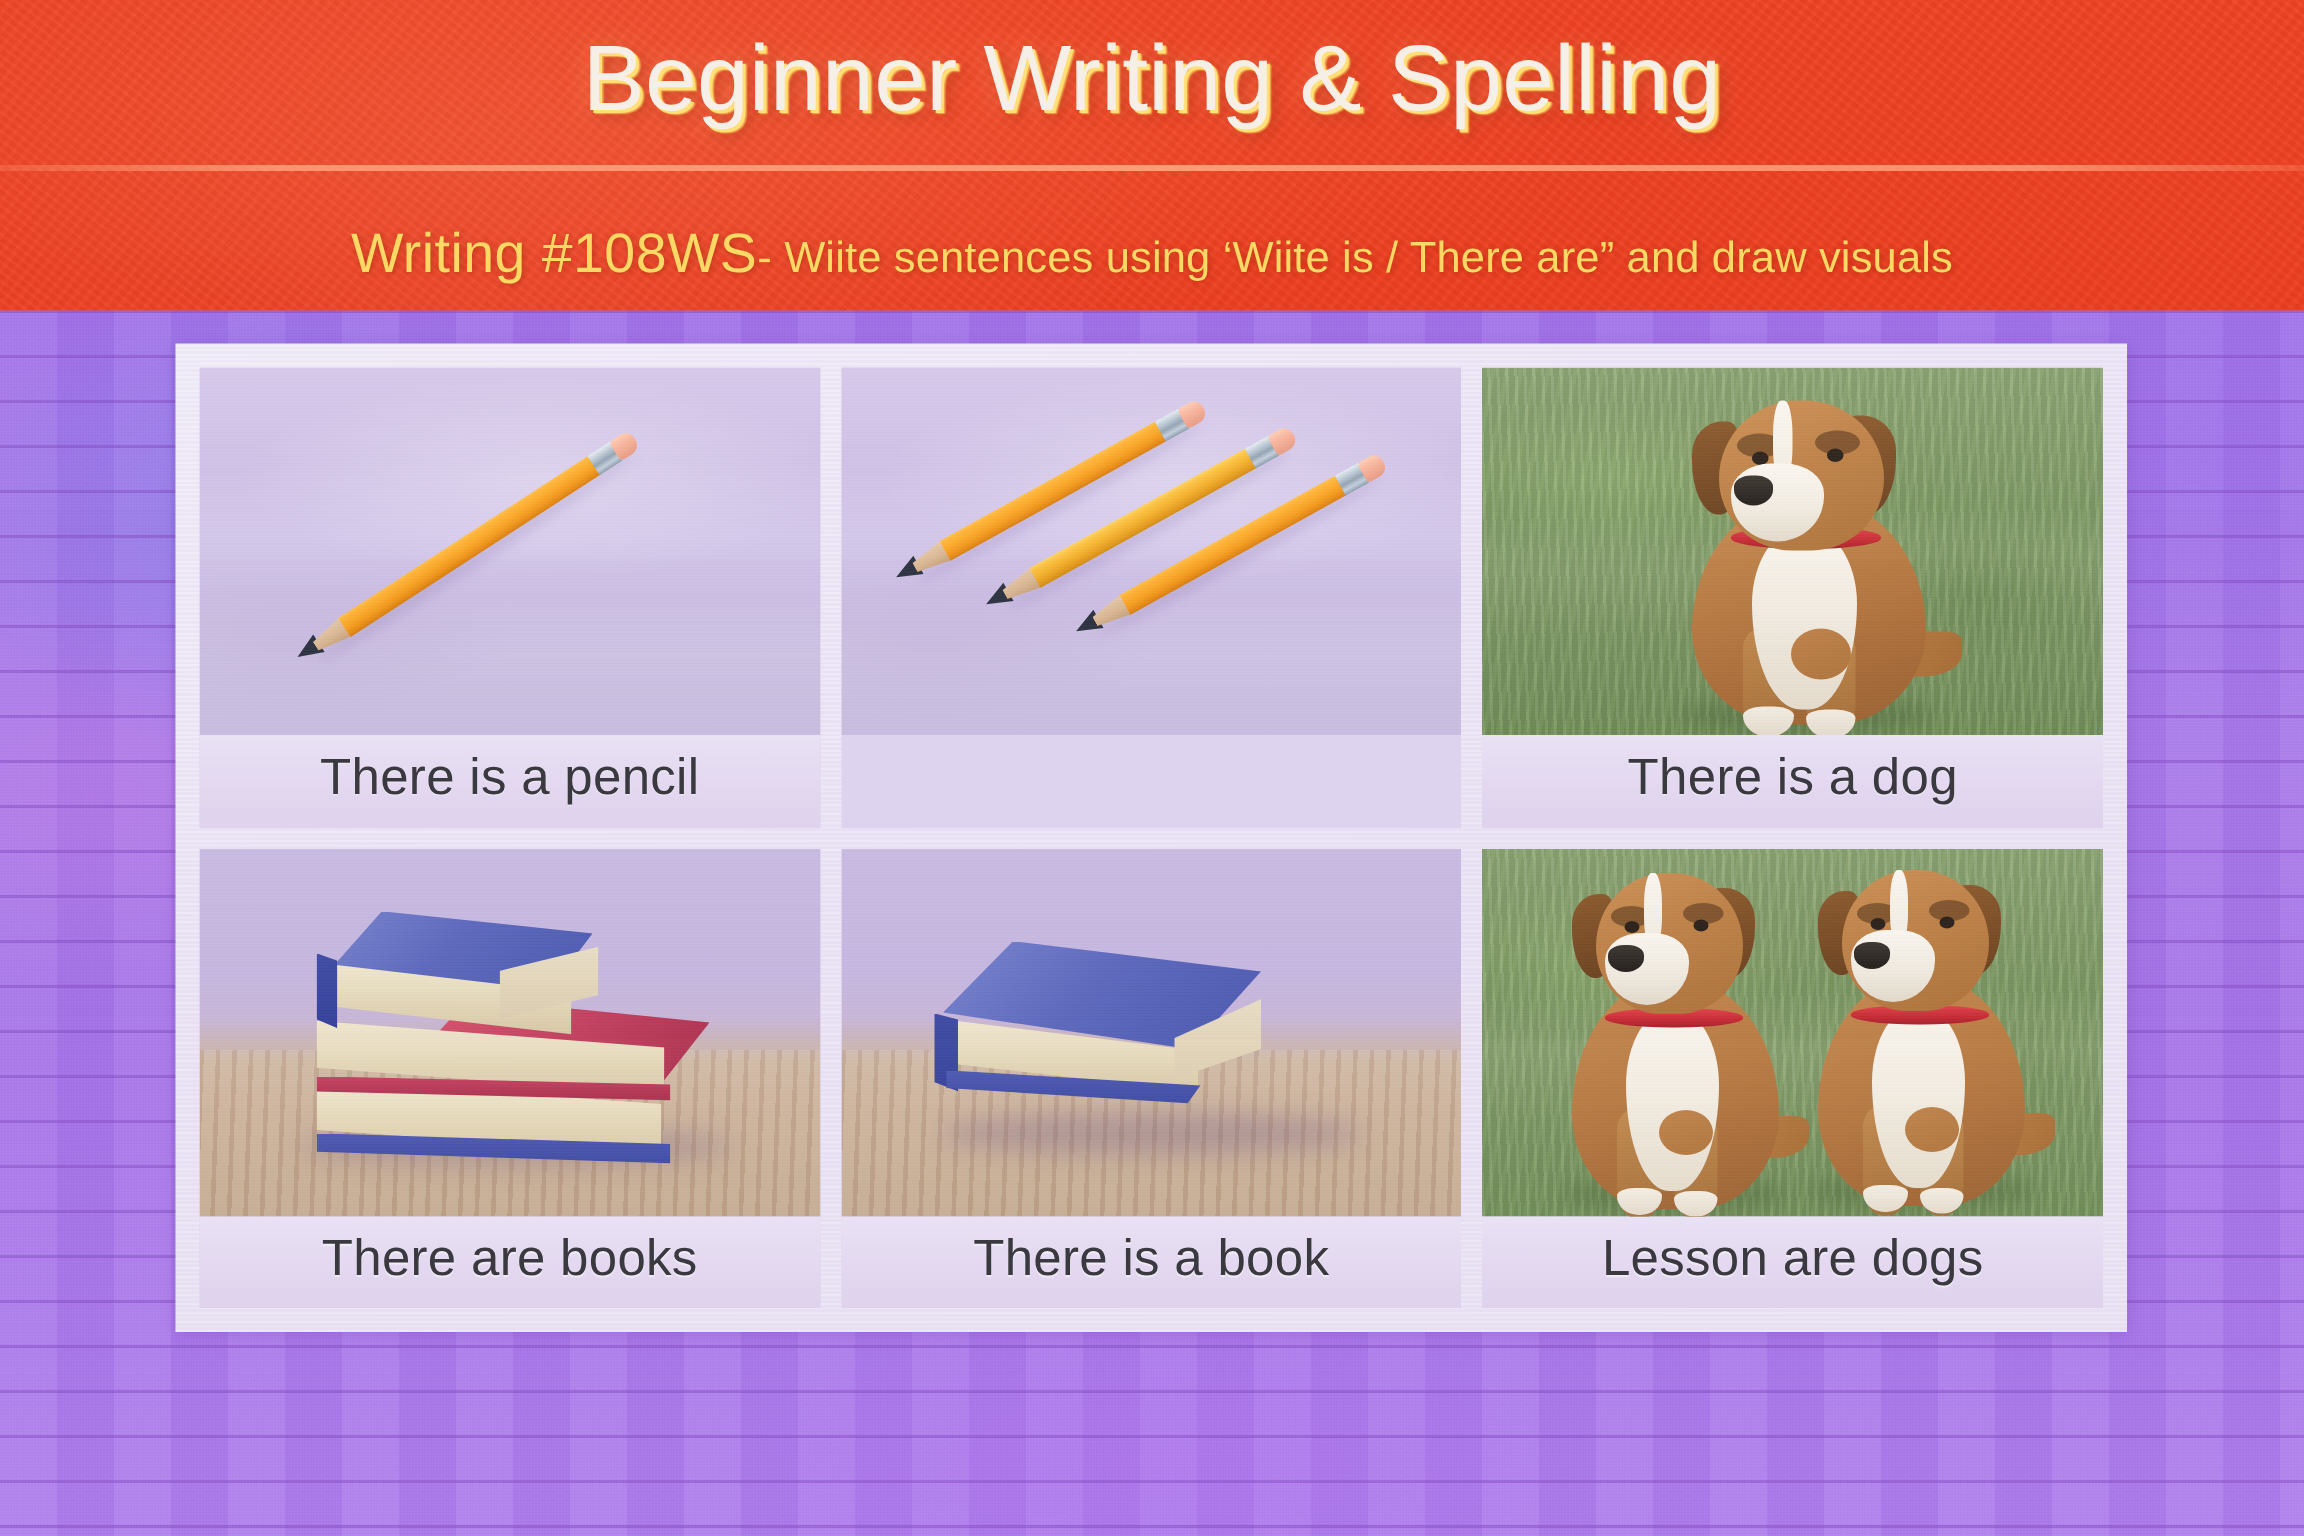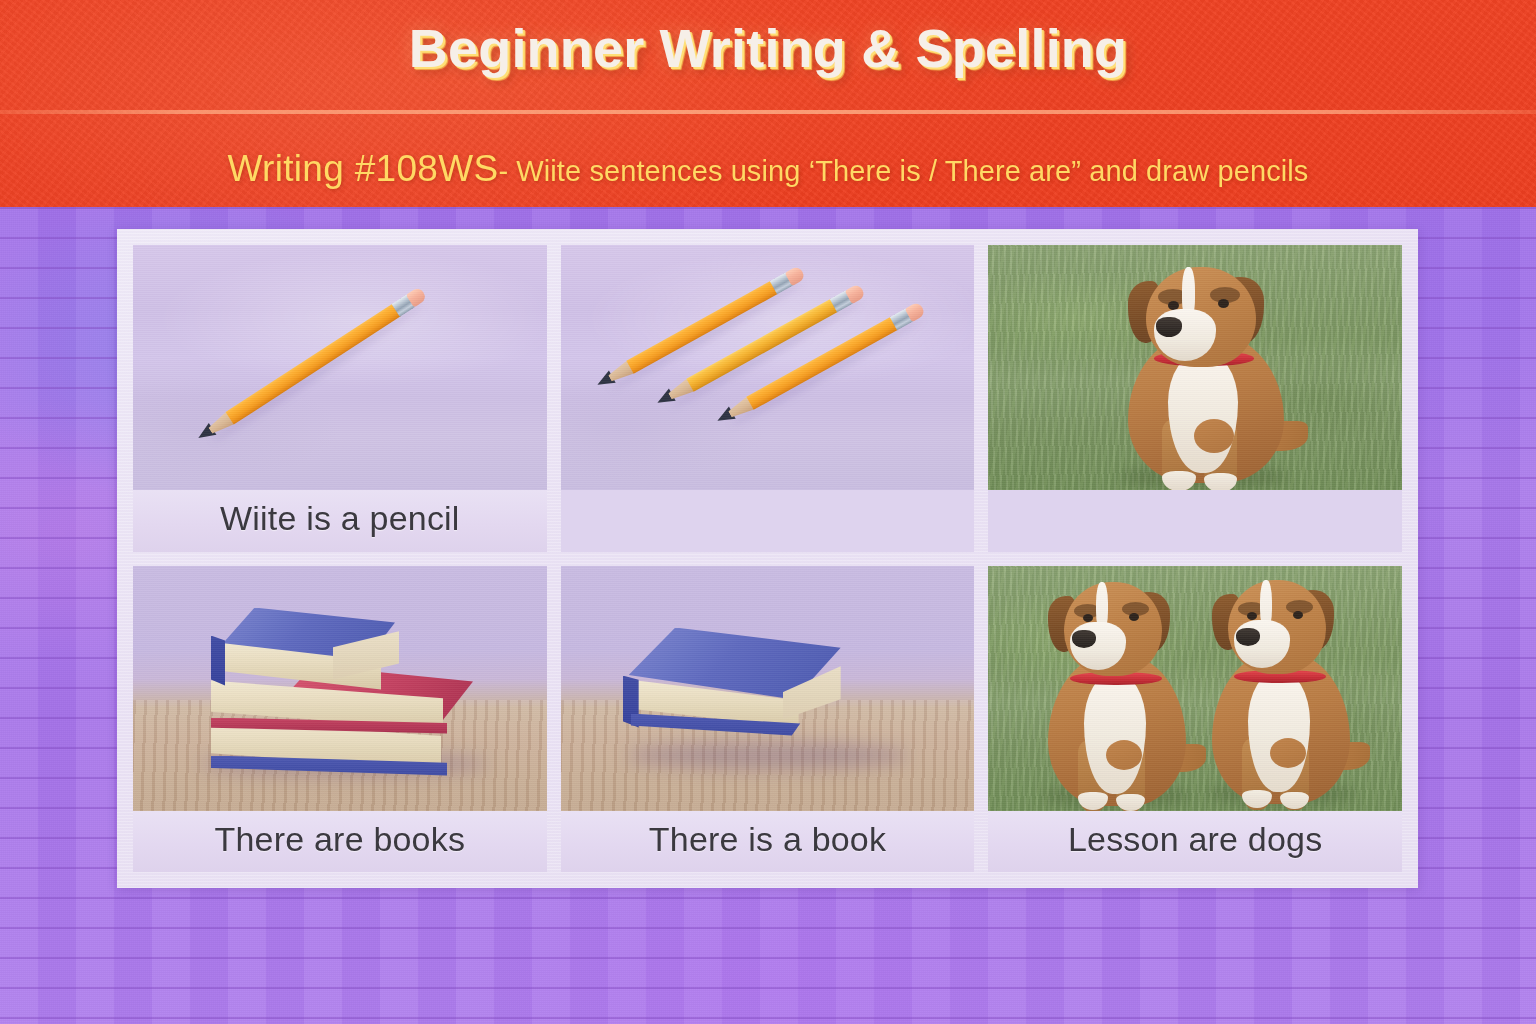--- a/index.html
+++ b/index.html
@@ -72,22 +72,22 @@
     position:absolute; inset:0;
     background-image:
       repeating-linear-gradient(37deg, rgba(255,255,255,0.030) 0 2px, rgba(0,0,0,0.022) 2px 5px),
       repeating-linear-gradient(-52deg, rgba(255,255,255,0.024) 0 3px, rgba(0,0,0,0.018) 3px 7px),
       radial-gradient(circle at 20% 60%, rgba(255,255,255,0.05), rgba(255,255,255,0) 40%);
     opacity:.85;
   }
   .header-title {
     position:absolute; left:0; top:17px; width:100%;
     text-align:center;
-    font-size:54px;
-    font-weight:bold;
+    font-size:62px;
+    font-weight:normal;
     letter-spacing:.2px;
     color:#f6efe8;
     text-shadow:
        2px 2px 0 rgba(255,225,120,0.95),
        3px 3px 1px rgba(255,205,90,0.75),
        5px 5px 9px rgba(150,25,0,0.45),
        0 0 18px rgba(255,230,160,0.30);
     white-space:nowrap;
   }
   .header-divider {
@@ -404,21 +404,21 @@
   <div class="bg-noise"></div>
 
   <div class="header">
     <div class="header-texture"></div>
 
     <div class="header-title">Beginner Writing &amp; Spelling</div>
 
     <div class="header-divider"></div>
 
     <div class="header-subtitle">
-      <span class="sub-lesson">Writing #108WS</span><span class="sub-desc">- Wiite sentences using ‘There is / There are” and draw pencils</span>
+      <span class="sub-lesson">Writing #108WS</span><span class="sub-desc">- Wiite sentences using ‘Wiite is / There are” and draw visuals</span>
     </div>
   </div>
 
   <div class="panel">
     <div class="panel-noise"></div>
 
     <div class="grid">
 
       <div class="card">
         <div class="card-photo">
@@ -429,21 +429,21 @@
             <div class="p-shadow"></div>
             <div class="p-tip"></div>
             <div class="p-wood"></div>
             <div class="p-body"></div>
             <div class="p-ferrule"></div>
             <div class="p-eraser"></div>
           </div>
 
           <div class="photo-blur"></div>
         </div>
-        <div class="card-caption">Wiite is a pencil</div>
+        <div class="card-caption">There is a pencil</div>
       </div>
 
       <div class="card">
         <div class="card-photo">
           <div class="desk"></div>
           <div class="desk-soft"></div>
 
           <div class="pencil" style="left:22px; top:76px; width:234px; transform:rotate(-29deg);">
             <div class="p-shadow"></div>
             <div class="p-tip"></div>
@@ -509,20 +509,21 @@
 
             <div class="dg-eye" style="left:62px; top:42px; width:11px; height:9px;"></div>
             <div class="dg-eye" style="left:112px; top:40px; width:11px; height:9px;"></div>
 
             <div class="dg-muzzle" style="left:48px; top:50px; width:62px; height:52px;"></div>
             <div class="dg-nose" style="left:50px; top:58px; width:26px; height:20px;"></div>
           </div>
 
           <div class="photo-blur"></div>
         </div>
+        <div class="card-caption">There is a dog</div>
       </div>
 
       <div class="card">
         <div class="card-photo">
           <div class="desk"></div>
           <div class="wood"></div>
           <div class="wood-grain"></div>
 
           <div class="book-wrap">
             <div class="stack-shadow"></div>

